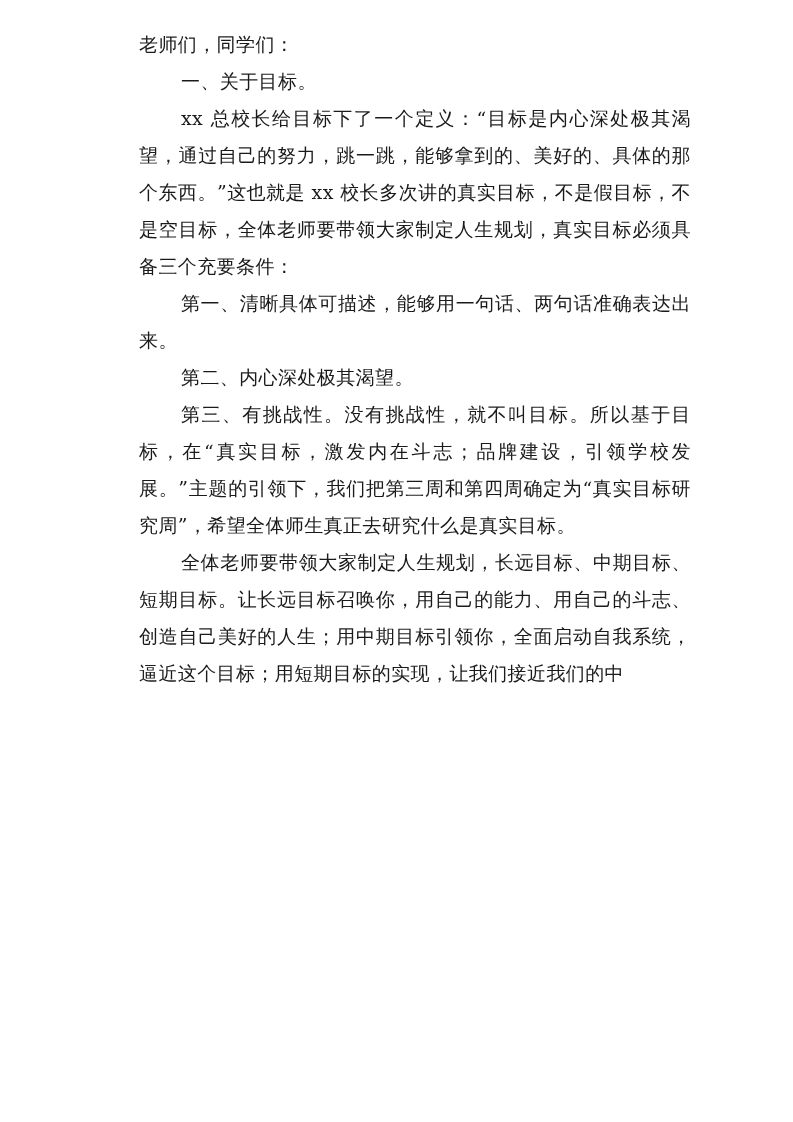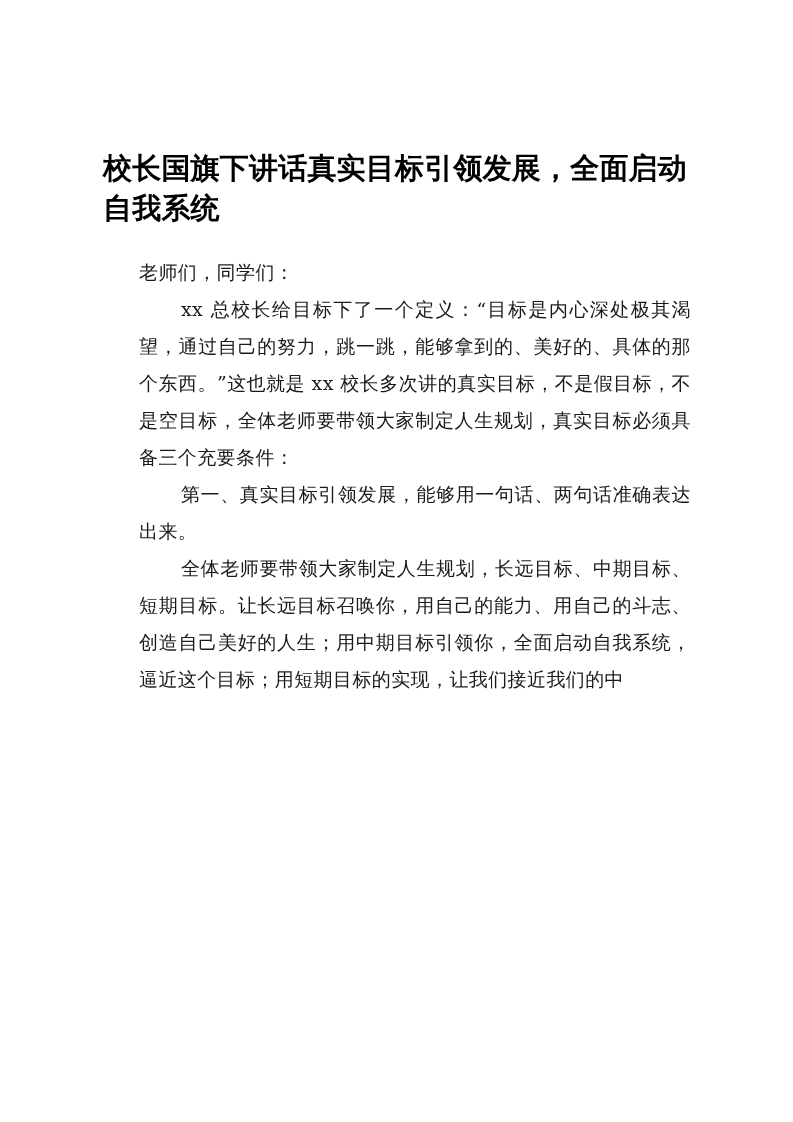--- a/index.html
+++ b/index.html
@@ -70,31 +70,33 @@
   p.salutation {
     text-indent: 0;
   }
 </style>
 </head>
 <body>
 
 <div class="page">
   <div class="content">
 
-    <h1 class="doc-title">校长国旗下讲话真实目标引领发展，全面启动自我系统</h1>
 
     <div class="body-block">
 
       <p class="para salutation">老师们，同学们：</p>
 
 
+      <p class="para indent">一、关于目标。</p>
 
       <p class="para indent">xx 总校长给目标下了一个定义：“目标是内心深处极其渴望，通过自己的努力，跳一跳，能够拿到的、美好的、具体的那个东西。”这也就是 xx 校长多次讲的真实目标，不是假目标，不是空目标，全体老师要带领大家制定人生规划，真实目标必须具备三个充要条件：</p>
 
-      <p class="para indent">第一、真实目标引领发展，能够用一句话、两句话准确表达出来。</p>
+      <p class="para indent">第一、清晰具体可描述，能够用一句话、两句话准确表达出来。</p>
 
+      <p class="para indent">第二、内心深处极其渴望。</p>
 
+      <p class="para indent">第三、有挑战性。没有挑战性，就不叫目标。所以基于目标，在“真实目标，激发内在斗志；品牌建设，引领学校发展。”主题的引领下，我们把第三周和第四周确定为“真实目标研究周”，希望全体师生真正去研究什么是真实目标。</p>
 
       <p class="para indent">全体老师要带领大家制定人生规划，长远目标、中期目标、短期目标。让长远目标召唤你，用自己的能力、用自己的斗志、创造自己美好的人生；用中期目标引领你，全面启动自我系统，逼近这个目标；用短期目标的实现，让我们接近我们的中</p>
 
     </div>
   </div>
 </div>
 
 </body></html>

